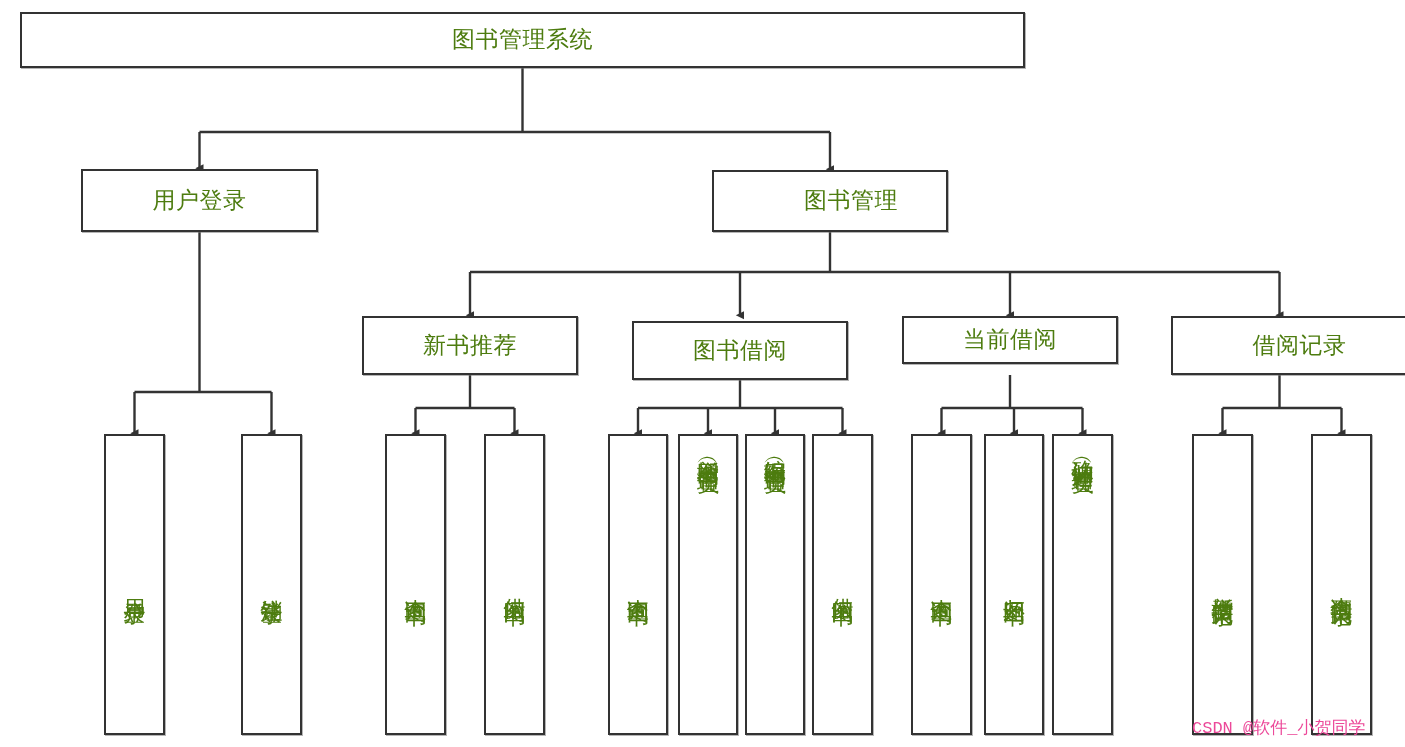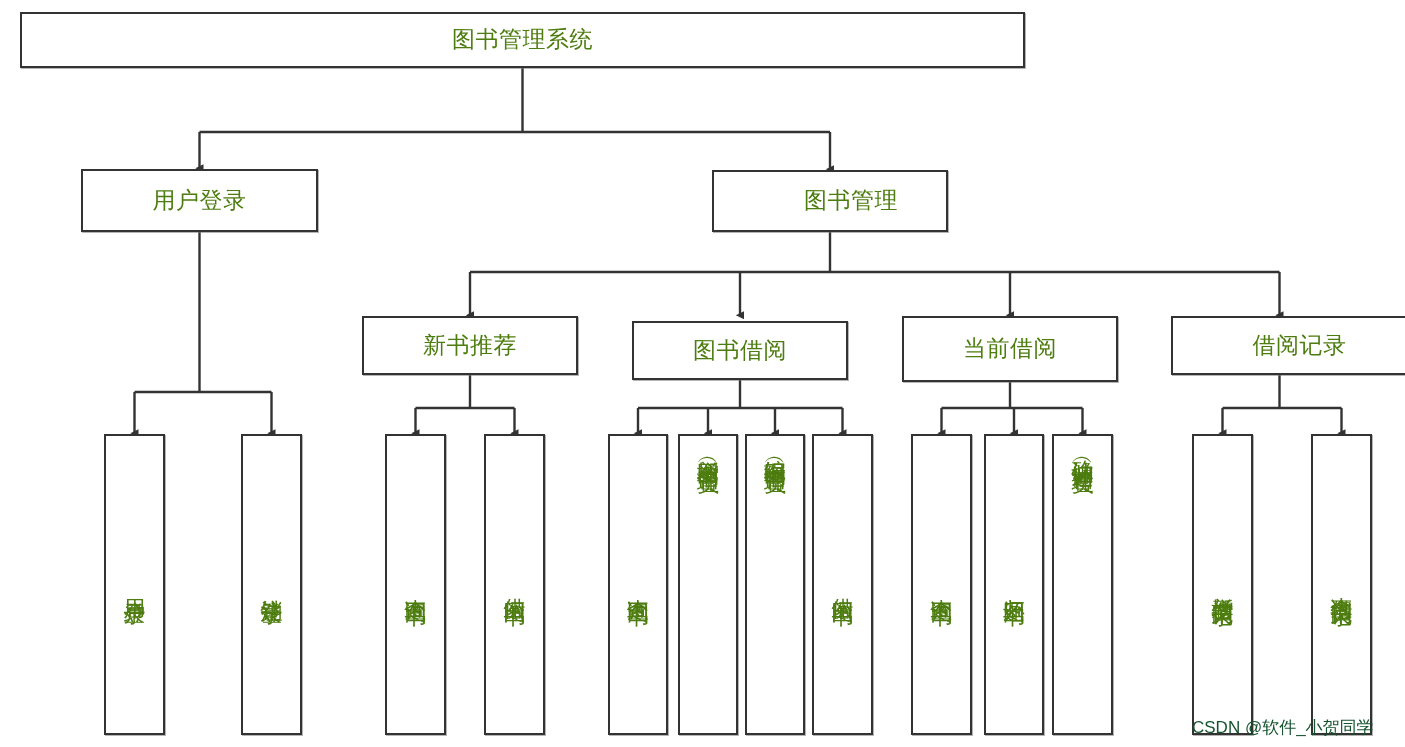--- a/index.html
+++ b/index.html
@@ -128,21 +128,21 @@
       </div>
       <div class="node horiz" style="left: 712px; top: 170px; width: 236px; height: 62px; border-color: rgb(51, 51, 51); background: rgb(255, 255, 255); padding-left: 42px;">
         <span class="lbl">图书管理</span>
       </div>
       <div class="node horiz" style="left: 362px; top: 316px; width: 216px; height: 59px; border-color: rgb(51, 51, 51); background: rgb(255, 255, 255);">
         <span class="lbl">新书推荐</span>
       </div>
       <div class="node horiz" style="left: 632px; top: 321px; width: 216px; height: 59px; border-color: rgb(51, 51, 51); background: rgb(255, 255, 255);">
         <span class="lbl">图书借阅</span>
       </div>
-      <div class="node horiz" style="left: 902px; top: 316px; width: 216px; height: 66px; border-color: rgb(51, 51, 51); background: rgb(255, 255, 255); font-family: Liberation Serif, serif;">
+      <div class="node horiz" style="left: 902px; top: 316px; width: 216px; height: 48px; border-color: rgb(51, 51, 51); background: rgb(255, 255, 255); font-family: Liberation Serif, serif;">
         <span class="lbl">当前借阅</span>
       </div>
       <div class="node horiz" style="left: 1171px; top: 316px; width: 257px; height: 59px; border-color: rgb(51, 51, 51); background: rgb(255, 255, 255);">
         <span class="lbl">借阅记录</span>
       </div>
       <div class="node vert mid" style="left: 104px; top: 434px; width: 61px; height: 301px; border-color: rgb(51, 51, 51); background: rgb(255, 255, 255);">
         <span class="lbl">用户登录</span>
       </div>
       <div class="node vert mid" style="left: 241px; top: 434px; width: 61px; height: 301px; border-color: rgb(51, 51, 51); background: rgb(255, 255, 255);">
         <span class="lbl">注销登录</span>
@@ -174,14 +174,14 @@
       <div class="node vert" style="left: 1052px; top: 434px; width: 61px; height: 301px; border-color: rgb(51, 51, 51); background: rgb(255, 255, 255);">
         <span class="lbl">确认归还（管理员）</span>
       </div>
       <div class="node vert mid" style="left: 1192px; top: 434px; width: 61px; height: 301px; border-color: rgb(51, 51, 51); background: rgb(255, 255, 255);">
         <span class="lbl">新增借阅记录</span>
       </div>
       <div class="node vert mid" style="left: 1311px; top: 434px; width: 61px; height: 301px; border-color: rgb(51, 51, 51); background: rgb(255, 255, 255);">
         <span class="lbl">查询借阅记录</span>
       </div>
     </div>
-  <div class="watermark" style="left: 1192px; top: 716px; color: #14532d;">CSDN @软件_小贺同学</div>
+  <div class="watermark" style="left: 1192px; top: 716px; color: #ec4899; font-family: Liberation Mono, monospace;">CSDN @软件_小贺同学</div>
 </div>
 
 </body></html>

